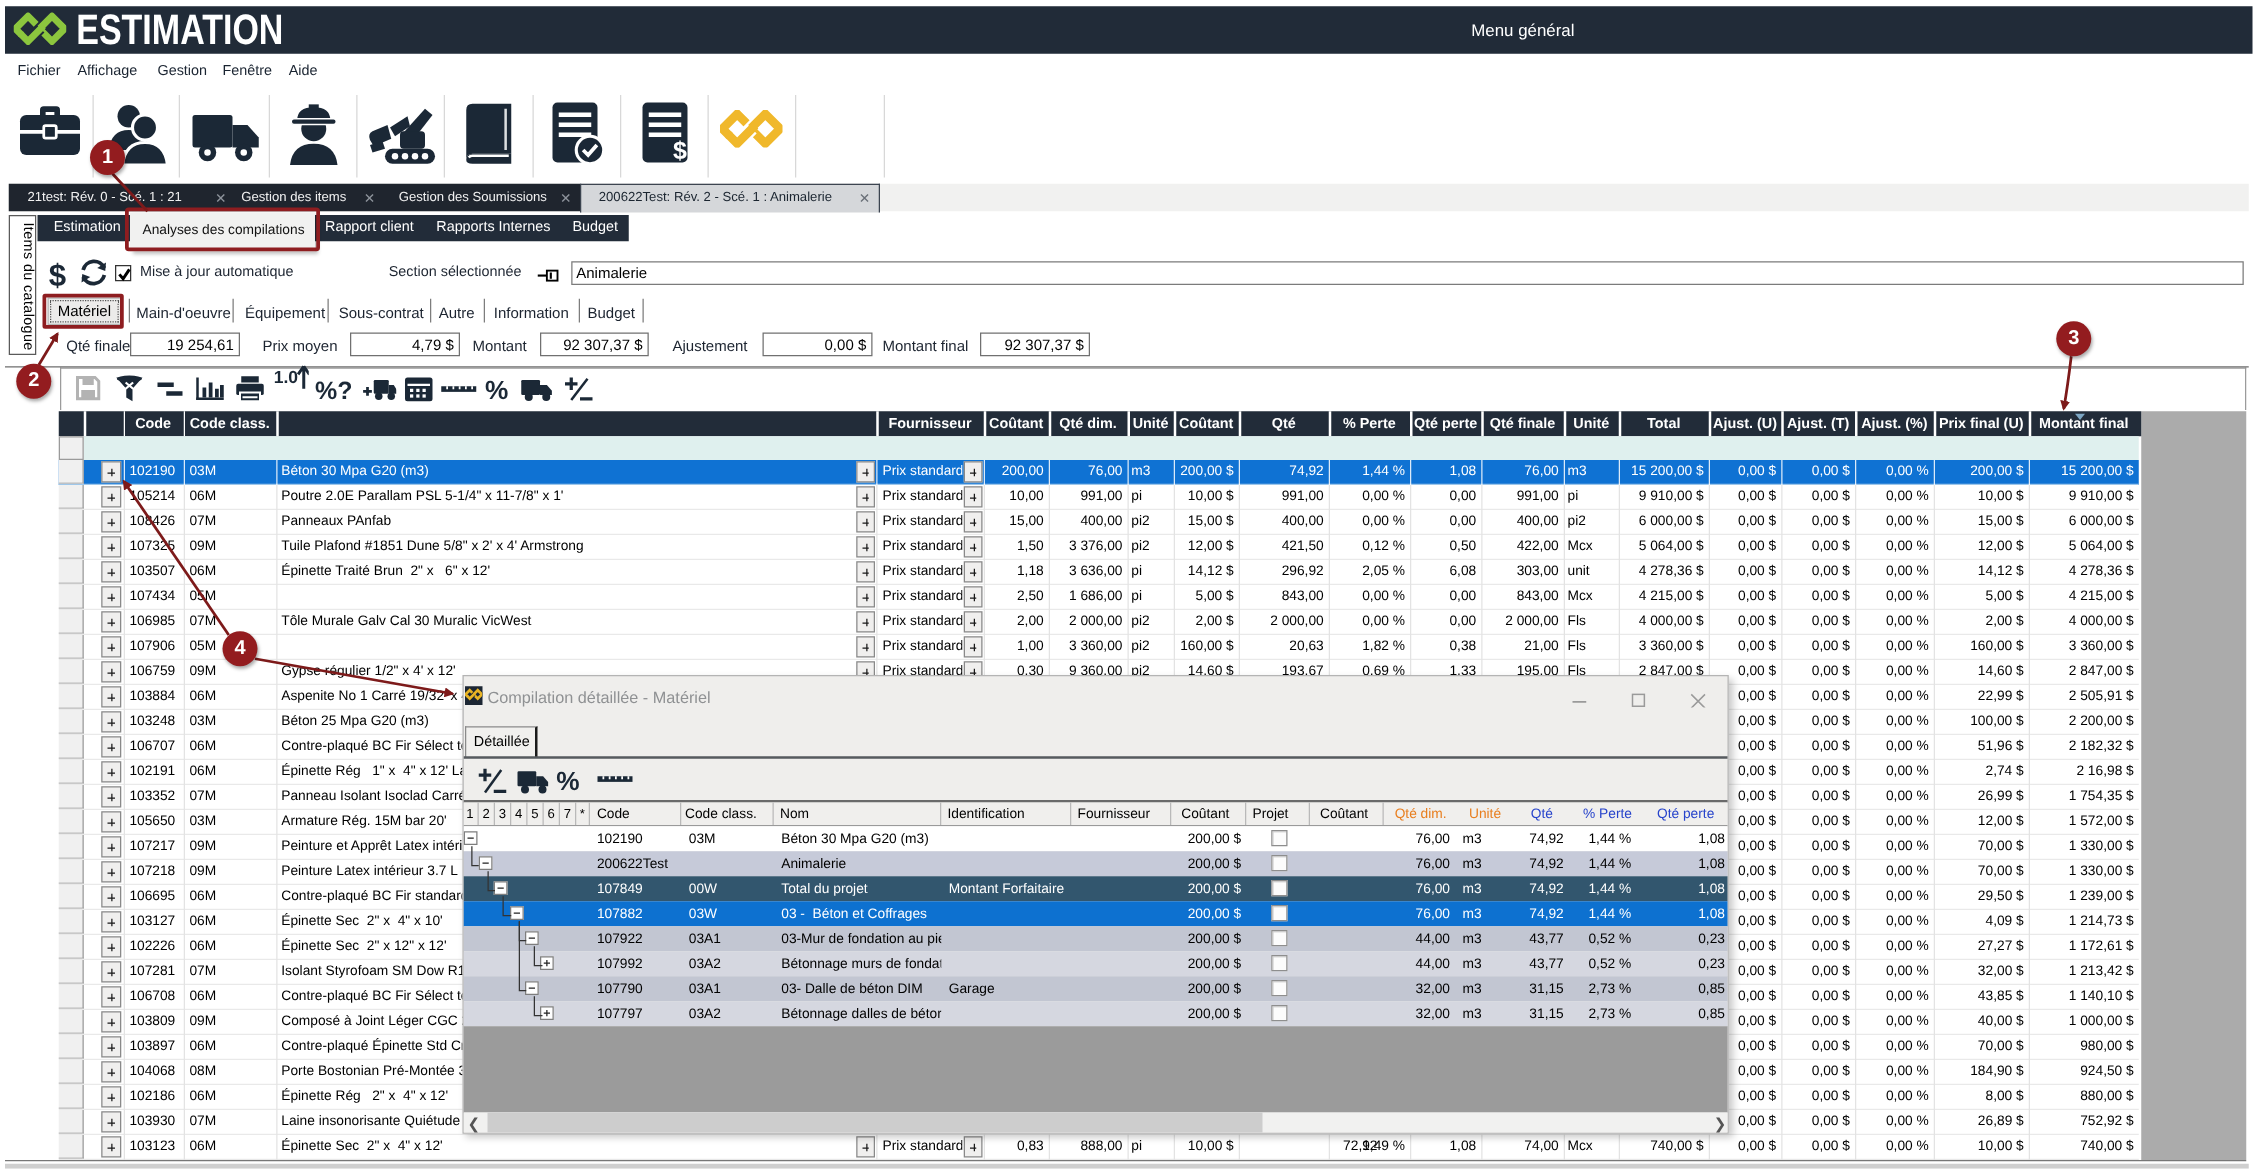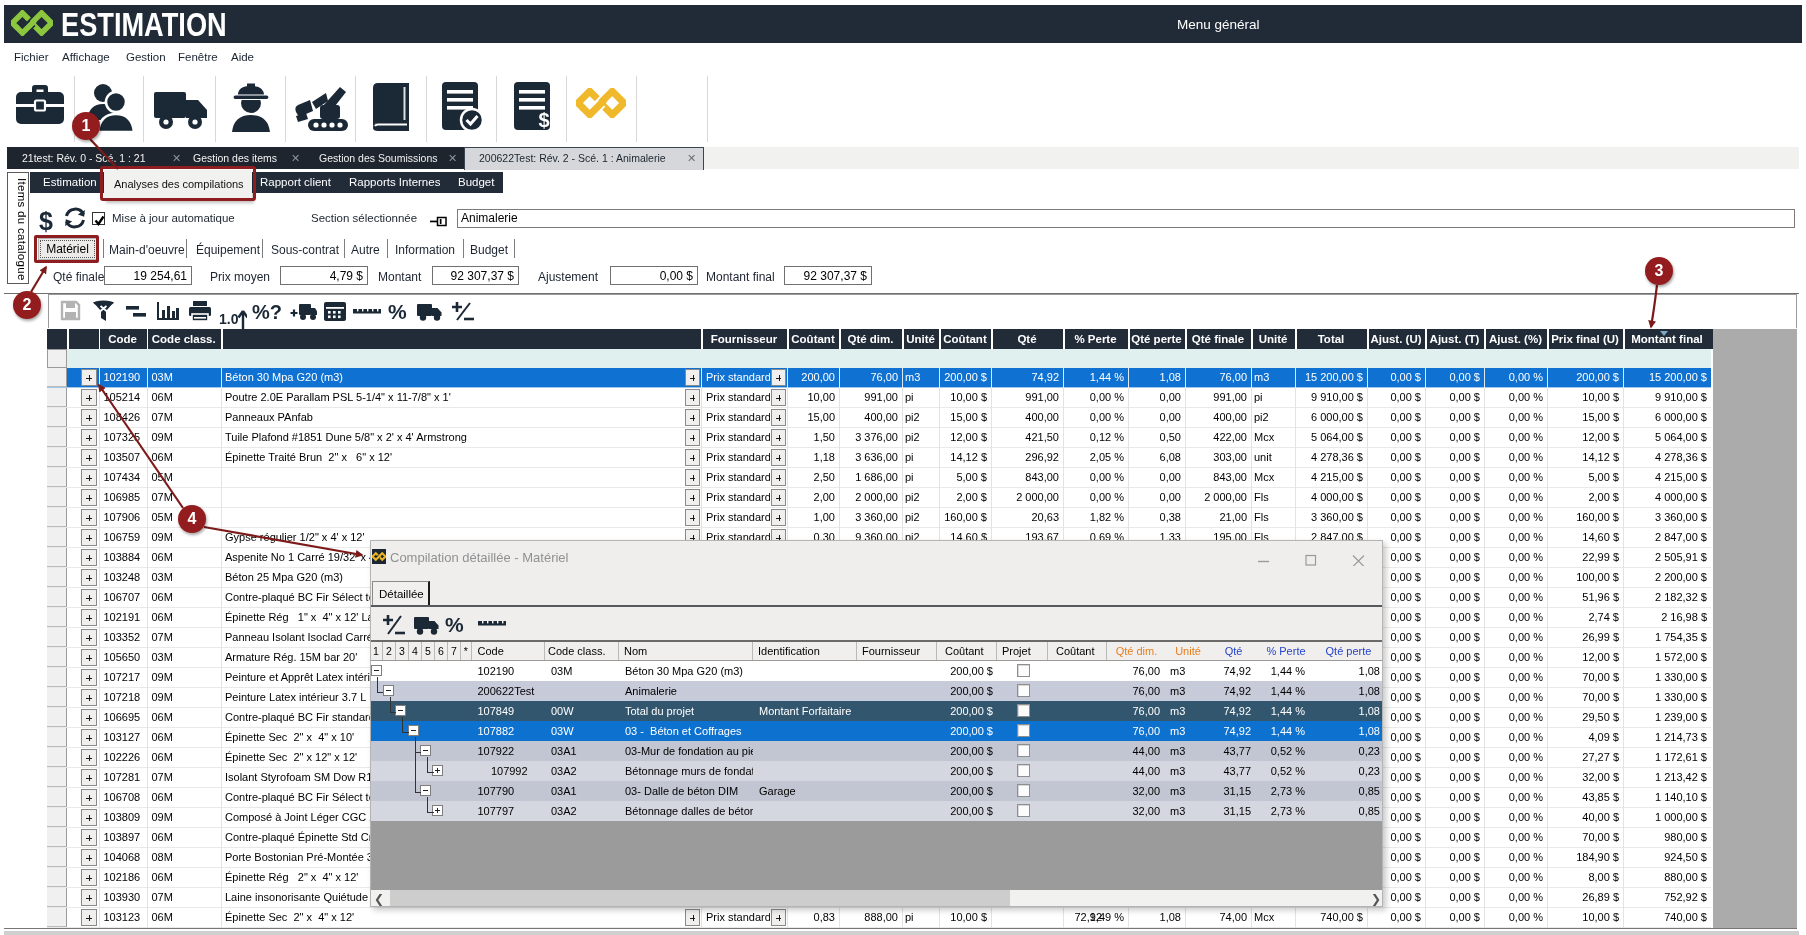--- a/index.html
+++ b/index.html
@@ -208,21 +208,21 @@
       <rect x="11" y="6" width="3" height="12" fill="#1b2836"></rect>
 <rect x="16" y="11" width="3" height="7" fill="#1b2836"></rect>
       <rect x="20" y="8" width="3" height="10" fill="#1b2836"></rect>
 </svg></div>
 <div class="ab" style="left:188px;top:300px"><svg width="24" height="23" viewBox="0 0 24 23">
 <rect x="5" y="1" width="14" height="5" fill="#1b2836"></rect>
 <rect x="1" y="7" width="22" height="9" rx="1.5" fill="#1b2836"></rect>
 <rect x="4" y="14" width="16" height="7" fill="#1b2836" stroke="#fff" stroke-width="1.6"></rect>
 <rect x="6" y="17" width="12" height="1.6" fill="#fff"></rect>
 </svg></div>
-<div class="ab" style="left:219px;top:308px"><svg width="28" height="23" viewBox="0 0 28 23">
+<div class="ab" style="left:219px;top:290px"><svg width="28" height="23" viewBox="0 0 28 23">
 <text x="0" y="16" font-size="14" font-weight="bold" fill="#1b2836" font-family="Liberation Sans">1.0</text>
 <path d="M24 21 v-16 M24 3 l-4.5 6.5 M24 3 l4.5 6.5" stroke="#1b2836" stroke-width="2.4" fill="none"></path>
 </svg></div>
 <div class="ab" style="left:252px;top:300px"><svg width="29" height="23" viewBox="0 0 29 23">
 <text x="0" y="19" font-size="20" font-weight="bold" fill="#1b2836" font-family="Liberation Sans">%?</text>
 </svg></div>
 <div class="ab" style="left:290px;top:300px"><svg width="27" height="22" viewBox="0 0 27 22">
 <rect x="9" y="4" width="12" height="11" rx="1" fill="#1b2836"></rect>
 <path d="M21 8 h4 l2.5 4 v3 h-6.5 z" fill="#1b2836"></path>
 <circle cx="13" cy="17" r="3" fill="#1b2836"></circle>
@@ -589,20 +589,21 @@
     <div class="ab" style="left:1138px;top:0;width:1px;height:20px;background:#e3e3e3"></div>
     <div class="ab" style="left:1204px;top:0;width:1px;height:20px;background:#e3e3e3"></div>
     <div class="ab" style="left:1248px;top:0;width:1px;height:20px;background:#e3e3e3"></div>
     <div class="ab" style="left:1320px;top:0;width:1px;height:20px;background:#e3e3e3"></div>
     <div class="ab" style="left:1378px;top:0;width:1px;height:20px;background:#e3e3e3"></div>
     <div class="ab" style="left:1437px;top:0;width:1px;height:20px;background:#e3e3e3"></div>
     <div class="ab" style="left:1500px;top:0;width:1px;height:20px;background:#e3e3e3"></div>
     <div class="ab" style="left:1576px;top:0;width:1px;height:20px;background:#e3e3e3"></div>
     <div class="cell " style="left:51.5px;width:48.0px;padding-left:5px;padding-right:0px">106985</div>
     <div class="cell " style="left:99.5px;width:74.5px;padding-left:5px;padding-right:0px">07M</div>
+    <div class="cell" style="left:178px;width:458px">Tôle Murale Galv Cal 30 Muralic VicWest</div>
     <div class="cell" style="left:659px;width:64px">Prix standard</div>
     <div class="cell num" style="left:740px;width:52px;padding-left:0px;padding-right:4px">2,00</div>
     <div class="cell num" style="left:792px;width:63px;padding-left:0px;padding-right:4px">2 000,00</div>
     <div class="cell " style="left:855px;width:37px;padding-left:3px;padding-right:0px">pi2</div>
     <div class="cell num" style="left:892px;width:52px;padding-left:0px;padding-right:4px">2,00 $</div>
     <div class="cell num" style="left:944px;width:72px;padding-left:0px;padding-right:4px">2 000,00</div>
     <div class="cell num" style="left:1016px;width:65px;padding-left:0px;padding-right:4px">0,00 %</div>
     <div class="cell num" style="left:1081px;width:57px;padding-left:0px;padding-right:4px">0,00</div>
     <div class="cell num" style="left:1138px;width:66px;padding-left:0px;padding-right:4px">2 000,00</div>
     <div class="cell " style="left:1204px;width:44px;padding-left:3px;padding-right:0px">Fls</div>
@@ -1669,21 +1670,21 @@
 <div class="ab" style="left:566px;top:0;width:60px;height:20px;text-align:right;padding-left:6px;padding-right:4px;box-sizing:border-box;overflow:hidden">200,00 $</div>
 <div class="ab" style="left:736px;top:0;width:59px;height:20px;text-align:right;padding-left:0px;padding-right:6px;box-sizing:border-box;overflow:hidden">44,00</div>
 <div class="ab" style="left:795px;top:0;width:44px;height:20px;text-align:left;padding-left:4px;padding-right:0px;box-sizing:border-box;overflow:hidden">m3</div>
 <div class="ab" style="left:839px;top:0;width:47px;height:20px;text-align:right;padding-left:0px;padding-right:6px;box-sizing:border-box;overflow:hidden">43,77</div>
 <div class="ab" style="left:886px;top:0;width:58px;height:20px;text-align:right;padding-left:0px;padding-right:10px;box-sizing:border-box;overflow:hidden">0,52 %</div>
 <div class="ab" style="left:944px;top:0;width:67px;height:20px;text-align:right;padding-left:0px;padding-right:2px;box-sizing:border-box;overflow:hidden">0,23</div>
 </div>
 <div class="cb" style="left:1017px;top:744px"></div>
 <div class="tbox" style="left:420px;top:745px"></div>
 <div class="ab" style="left:371px;top:761px;width:1011px;height:20px;background:#d5d7e0;color:#000;font-size:11px;line-height:20px;white-space:nowrap;overflow:hidden">
-<div class="ab" style="left:100.5px;top:0;width:73.5px;height:20px;text-align:center;padding-left:6px;padding-right:4px;box-sizing:border-box;overflow:hidden">107992</div>
+<div class="ab" style="left:100.5px;top:0;width:73.5px;height:20px;text-align:left;padding-left:6px;padding-right:4px;box-sizing:border-box;overflow:hidden">107992</div>
 <div class="ab" style="left:174px;top:0;width:74px;height:20px;text-align:left;padding-left:6px;padding-right:4px;box-sizing:border-box;overflow:hidden">03A2</div>
 <div class="ab" style="left:248px;top:0;width:134px;height:20px;text-align:left;padding-left:6px;padding-right:4px;box-sizing:border-box;overflow:hidden">Bétonnage murs de fondat</div>
 <div class="ab" style="left:382px;top:0;width:104px;height:20px;text-align:left;padding-left:6px;padding-right:4px;box-sizing:border-box;overflow:hidden"></div>
 <div class="ab" style="left:566px;top:0;width:60px;height:20px;text-align:right;padding-left:6px;padding-right:4px;box-sizing:border-box;overflow:hidden">200,00 $</div>
 <div class="ab" style="left:736px;top:0;width:59px;height:20px;text-align:right;padding-left:0px;padding-right:6px;box-sizing:border-box;overflow:hidden">44,00</div>
 <div class="ab" style="left:795px;top:0;width:44px;height:20px;text-align:left;padding-left:4px;padding-right:0px;box-sizing:border-box;overflow:hidden">m3</div>
 <div class="ab" style="left:839px;top:0;width:47px;height:20px;text-align:right;padding-left:0px;padding-right:6px;box-sizing:border-box;overflow:hidden">43,77</div>
 <div class="ab" style="left:886px;top:0;width:58px;height:20px;text-align:right;padding-left:0px;padding-right:10px;box-sizing:border-box;overflow:hidden">0,52 %</div>
 <div class="ab" style="left:944px;top:0;width:67px;height:20px;text-align:right;padding-left:0px;padding-right:2px;box-sizing:border-box;overflow:hidden">0,23</div>
 </div>

